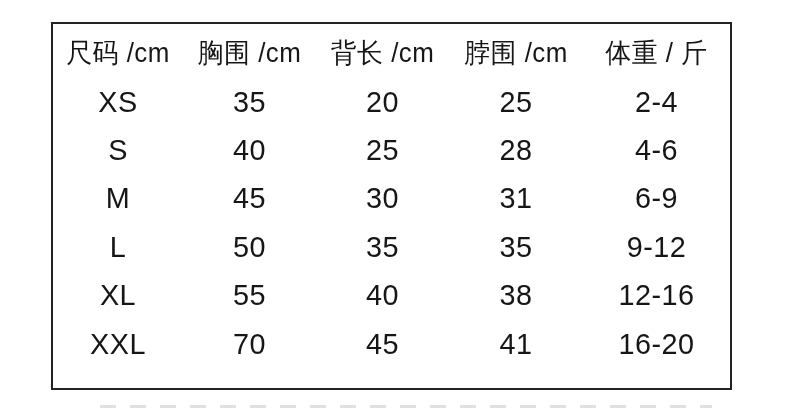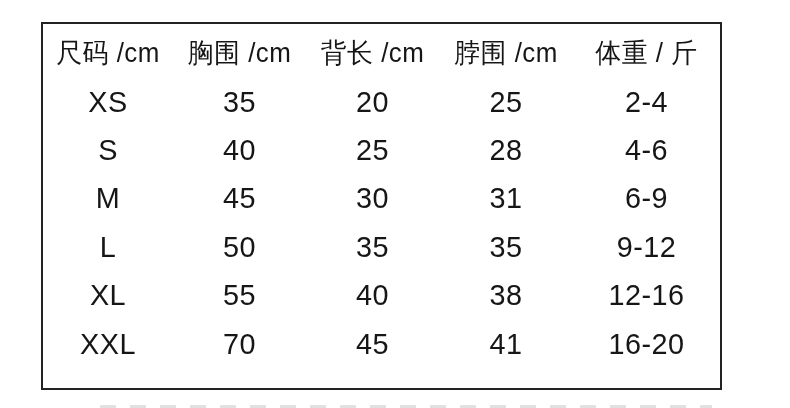--- a/index.html
+++ b/index.html
@@ -11,21 +11,21 @@
     position: relative;
     width: 790px;
     height: 408px;
     background: #ffffff;
     overflow: hidden;
     font-family: "Liberation Sans", "DejaVu Sans", sans-serif;
     color: #161616;
   }
   .size-table {
     position: absolute;
-    left: 41px;
+    left: 51px;
     top: 22px;
     width: 681px;
     height: 368px;
     box-sizing: border-box;
     border: 2px solid #232323;
     background: #ffffff;
     display: grid;
     grid-template-columns: 130px 133px 133px 134px 147px;
     grid-template-rows: repeat(7, 1fr);
     padding-top: 5px;

